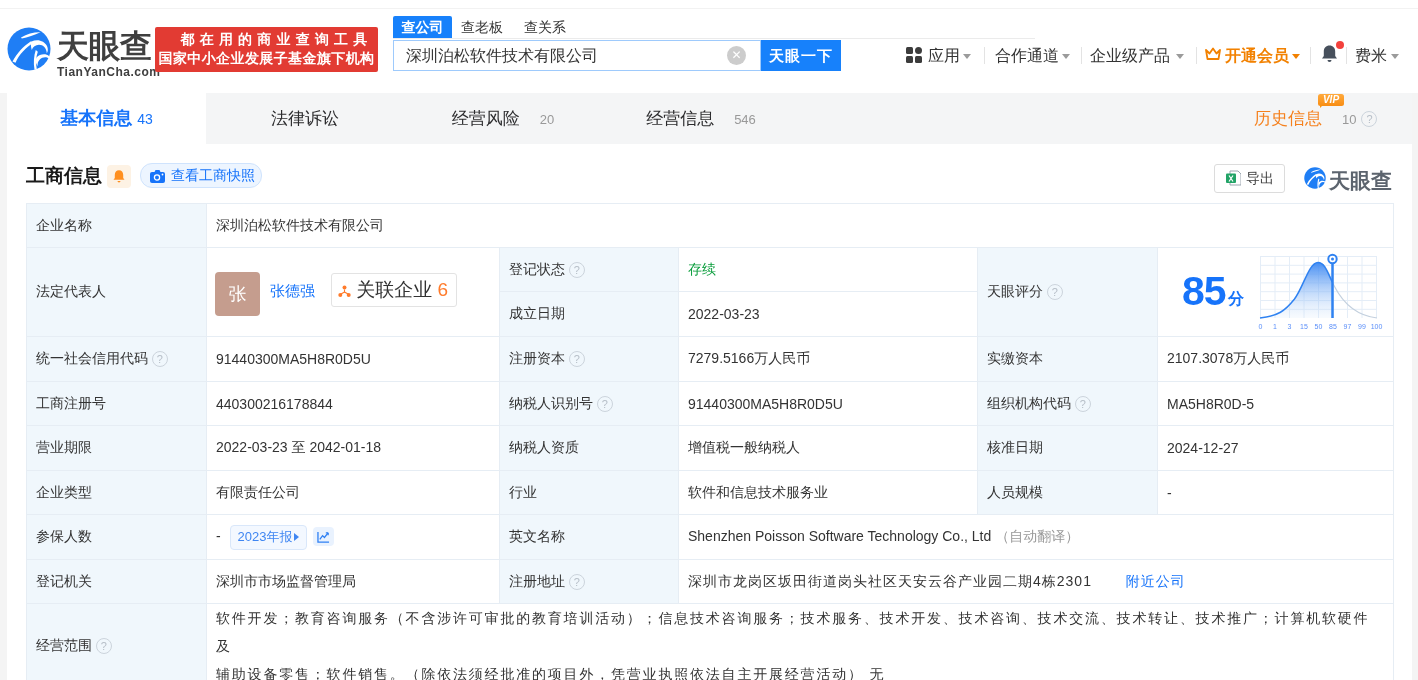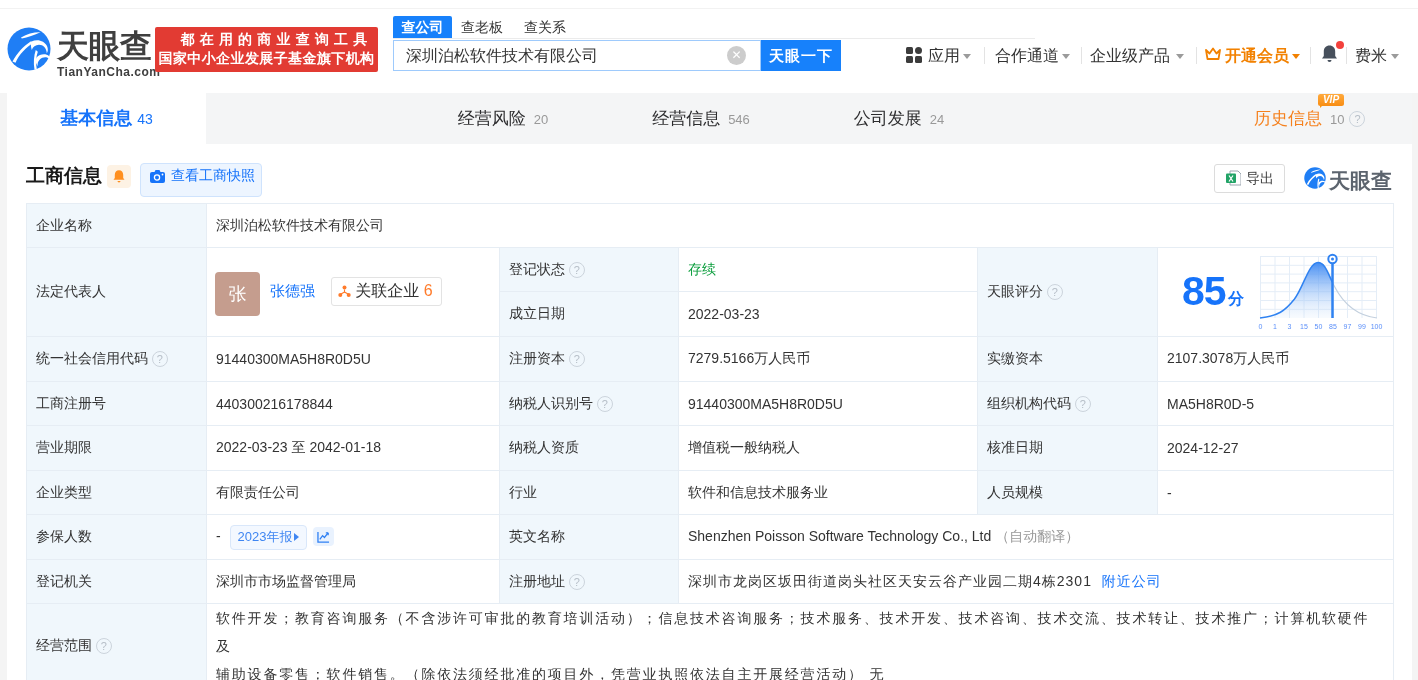--- a/index.html
+++ b/index.html
@@ -41,41 +41,41 @@
 #vipnav { color:#f28100; font-weight:bold; font-size:16px; }
 .caret.or { border-top-color:#f28100; }
 #reddot { left:1336px; top:41px; width:8px; height:8px; border-radius:50%; background:#f3413c; }
 
 
 #tabbar { left:7px; top:93px; width:1405px; height:51px; background:#f4f5f6; }
 #acttab { left:7px; top:93px; width:199px; height:51px; background:#fff; text-align:center; }
 #acttab .t { color:#1673fa; font-weight:bold; font-size:18px; }
 #acttab .c { color:#1673fa; font-size:14px; margin-left:5px;}
 .tab { top:93px; width:198px; height:51px; line-height:51px; text-align:center; font-size:17px; color:#2b2b2d; }
-.tab .c { font-size:13px; color:#999; margin-left:8px; }
+.tab .c { font-size:13px; color:#999; margin-left:20px; }
 .qmark { width:16px; height:16px; border:1px solid #ccd4dc; border-radius:50%; color:#b6bec7;
   font-size:11px; line-height:14px; text-align:center; display:inline-block; }
 
 
 #gsxx { left:26px; top:163px; font-size:19px; font-weight:bold; color:#1a1a1a; }
 #bellchip { left:107px; top:165px; width:24px; height:23px; background:#fdf2e4; border-radius:4px; }
-#snapbtn { left:140px; top:163px; width:122px; height:34px; background:#edf5ff; border:1px solid #cfe3fd;
-  border-radius:4px; color:#1673fa; font-size:14px; line-height:23px; }
+#snapbtn { left:140px; top:163px; width:122px; height:25px; background:#edf5ff; border:1px solid #cfe3fd;
+  border-radius:12px; color:#1673fa; font-size:14px; line-height:23px; }
 #exportbtn { left:1214px; top:164px; width:71px; height:29px; background:#fff; border:1px solid #dcdcdc;
   border-radius:3px; font-size:14px; color:#404040; line-height:27px; }
 #wmtext { left:1329px; top:167px; font-size:21px; font-weight:bold; color:#5c646e; letter-spacing:0;}
 
 
 table { border-collapse:collapse; table-layout:fixed; }
 #bigtable { left:26px; top:203px; }
 td { border:1px solid #e6edf4; font-size:14px; color:#333; vertical-align:middle; }
 td.lb { background:#f0f7fc; padding-left:9px; }
 td.vl { background:#fff; padding-left:9px; }
 .green { color:#0b9e3d; }
-a.bl { color:#1673fa; text-decoration:none; }
+a.bl { color:#1673fa; text-decoration:none;margin-left:24px; }
 .gray { color:#999; }
 </style>
 </head>
 <body>
 <div id="page">
   <div id="topline" class="abs"></div>
 
   <svg class="abs" style="left:7px;top:27px" width="44" height="44" viewBox="0 0 44 44">
     <circle cx="22" cy="22" r="21.5" fill="#1f7ef5"></circle>
     <path d="M14 10.5 C20 6.8 27 5 33.5 5.2 C27.5 8 20.5 10.2 14.8 11.6 Z" fill="#fff"></path>
@@ -125,23 +125,23 @@
     <path d="M9.5 1.5 C6 1.5 3.8 4 3.8 7.5 L3.8 12 L2 14.5 L17 14.5 L15.2 12 L15.2 7.5 C15.2 4 13 1.5 9.5 1.5 Z" fill="#47505c"></path>
     <path d="M7.5 16 a2 2 0 0 0 4 0 Z" fill="#47505c"></path>
   </svg>
   <div id="reddot" class="abs"></div>
   <div class="abs navdiv" style="left:1346px"></div>
   <div class="abs nav" style="left:1355px">费米</div>
   <div class="abs caret" style="left:1391px"></div>
 
   <div id="tabbar" class="abs"></div>
   <div id="acttab" class="abs" style="line-height:51px"><span class="t">基本信息</span><span class="c">43</span></div>
+  <div class="abs tab" style="left:206px">法律诉讼</div>
   <div class="abs tab" style="left:404px">经营风险<span class="c">20</span></div>
   <div class="abs tab" style="left:602px">经营信息<span class="c">546</span></div>
-  <div class="abs tab" style="left:800px">公司发展<span class="c">24</span></div>
   <div class="abs tab" style="left:1196px;color:#f5811e;text-align:left;padding-left:58px">历史信息<span class="c">10</span><span class="qmark" style="vertical-align:1px;margin-left:5px">?</span></div>
   <div class="abs" style="left:1318px;top:94px;width:26px;height:12px;background:linear-gradient(180deg,#ffaa3d,#f88d13);border-radius:2.5px;color:#fff;font-size:10px;font-weight:bold;font-style:italic;text-align:center;line-height:12px">VIP</div>
   <div class="abs" style="left:1320px;top:105px;width:0;height:0;border-left:3px solid #f8920f;border-bottom:3px solid transparent;"></div>
 
   <div id="gsxx" class="abs">工商信息</div>
   <div id="bellchip" class="abs"></div>
   <svg class="abs" style="left:112px;top:169px" width="14" height="15" viewBox="0 0 19 20">
     <path d="M9.5 1.5 C6 1.5 3.8 4 3.8 7.5 L3.8 12 L2 14.5 L17 14.5 L15.2 12 L15.2 7.5 C15.2 4 13 1.5 9.5 1.5 Z" fill="#ff8f1f"></path>
     <path d="M7.5 16 a2 2 0 0 0 4 0 Z" fill="#ff8f1f"></path>
   </svg>
@@ -288,21 +288,21 @@
   </tbody>
     </table>
 
   <div id="gl" class="abs"></div>
   <div id="gr" class="abs"></div>
 </div>
 <style>
 #avatar { display:inline-block; position:relative; top:2px; margin-left:-1px; width:45px; height:44px; background:#c59d8e; border-radius:4px;
   color:#fff; font-size:18px; text-align:center; line-height:44px; vertical-align:middle; }
 #relbadge { display:inline-block; margin-left:12px; border:1px solid #e3e3e3; border-radius:3px;
-  padding:3px 8px 3px 6px; font-size:16px; color:#333; background:#fff; }
+  padding:3px 8px 3px 6px; font-size:19px; color:#333; background:#fff; }
 #scorecell { position:relative;padding-left:12px; }
 #score85 { position:absolute; left:24px; top:20px; font-size:41px; font-weight:bold; color:#1673fa; letter-spacing:-1px;}
 #scorefen { position:absolute; left:70px; top:41px; font-size:16px; color:#1673fa; font-weight:bold; }
 #curve { position:absolute; left:98px; top:4px; }
 #nianbao { display:inline-block; margin-left:5px; background:#f3f8ff; border:1px solid #d9e7fa;
   border-radius:4px; color:#3f86f2; font-size:13px; padding:2px 7px 3px 7px; }
 #nbarrow { display:inline-block; width:0; height:0; border-top:4px solid transparent;
   border-bottom:4px solid transparent; border-left:5px solid #3f86f2; margin-left:2px; }
 #chartbox { display:inline-block; margin-left:6px; background:#e9f2fe; border-radius:4px;
   padding:3px 4px 0 4px; vertical-align:-2px; }

